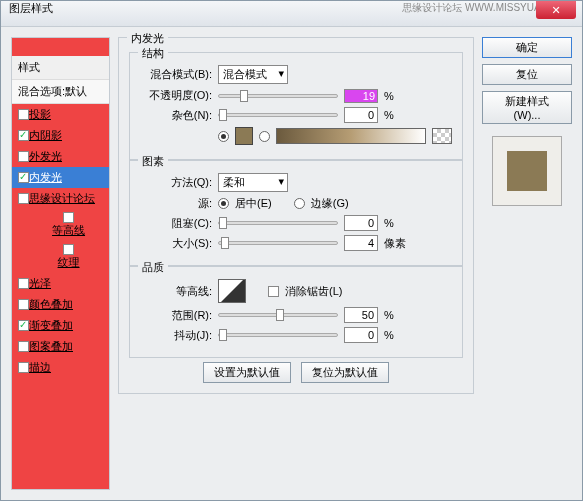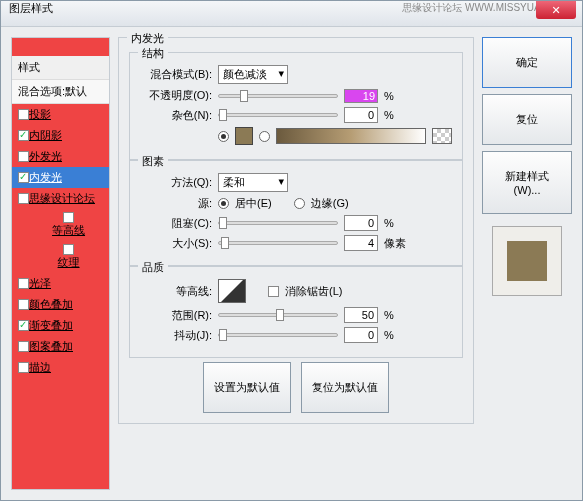--- a/index.html
+++ b/index.html
@@ -27,21 +27,21 @@
 .select::after { content:"▾"; position:absolute; right:3px; top:1px; }
 .slider { flex:1; height:4px; background:#ddd; border:1px solid #aaa; border-radius:2px; position:relative; max-width:120px; }
 .thumb { width:8px; height:12px; background:#fff; border:1px solid #888; position:absolute; top:-5px; }
 .numbox { width:34px; border:1px solid #888; background:#fff; text-align:right; padding:1px 3px; }
 .swatch { width:18px; height:18px; border:1px solid #444; display:inline-block; }
 .radio { width:11px; height:11px; border:1px solid #666; border-radius:50%; background:#fff; display:inline-block; position:relative; }
 .radio.on::after { content:""; width:5px; height:5px; background:#333; border-radius:50%; position:absolute; top:2px; left:2px; }
 .gradbar { width:150px; height:16px; border:1px solid #666; background:linear-gradient(to right,#6b5a3e,#b69d74,#fff); display:inline-block; }
 .checker { width:20px; height:16px; border:1px solid #666; background:repeating-conic-gradient(#ccc 0 25%,#fff 0 50%) 0 0/8px 8px; display:inline-block; }
 .contour { width:28px; height:24px; border:1px solid #666; background:linear-gradient(135deg,#fff 49%,#333 51%); display:inline-block; }
-.btn { border:1px solid #8a9aa8; background:linear-gradient(#fdfdfd,#e5e8eb); padding:17px 10px; min-width:80px; text-align:center; cursor:pointer; }
+.btn { border:1px solid #8a9aa8; background:linear-gradient(#fdfdfd,#e5e8eb); padding:2px 10px; min-width:80px; text-align:center; cursor:pointer; }
 .right { width:100px; display:flex; flex-direction:column; gap:6px; }
 .preview { width:70px; height:70px; border:1px solid #aaa; background:#efeeea; margin:6px auto; display:flex; align-items:center; justify-content:center; }
 .preview-inner { width:40px; height:40px; background:#8b7a55; }
 .btnrow { display:flex; gap:10px; justify-content:center; margin-top:4px;align-items:flex-end; }
 .sel-hl { background:#d946ef; color:#fff; padding:0 2px; }
 </style>
 </head>
 <body>
 
 <div class="window">
@@ -107,21 +107,21 @@
     </div>
 
     <div class="center">
       <div class="fieldset">
         <span class="legend">内发光</span>
 
         <div class="fieldset" style="margin-top:6px">
           <span class="legend">结构</span>
           <div class="row">
             <span class="lbl">混合模式(B):</span>
-            <span class="select">颜色减淡</span>
+            <span class="select">混合模式</span>
           </div>
           <div class="row">
             <span class="lbl">不透明度(O):</span>
             <div class="slider">
                 <div class="thumb" style="left:18%"></div>
               </div>
             <span class="numbox sel-hl">19</span>
             <span>%</span>
           </div>
           <div class="row">

